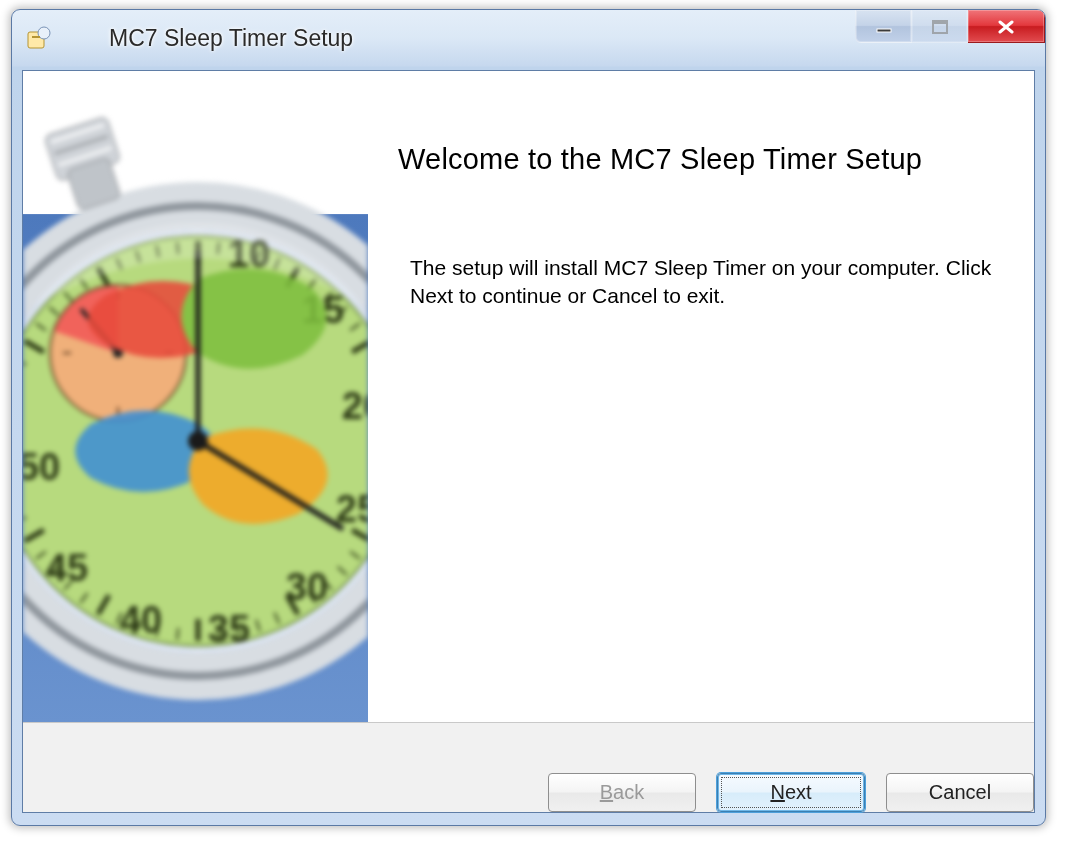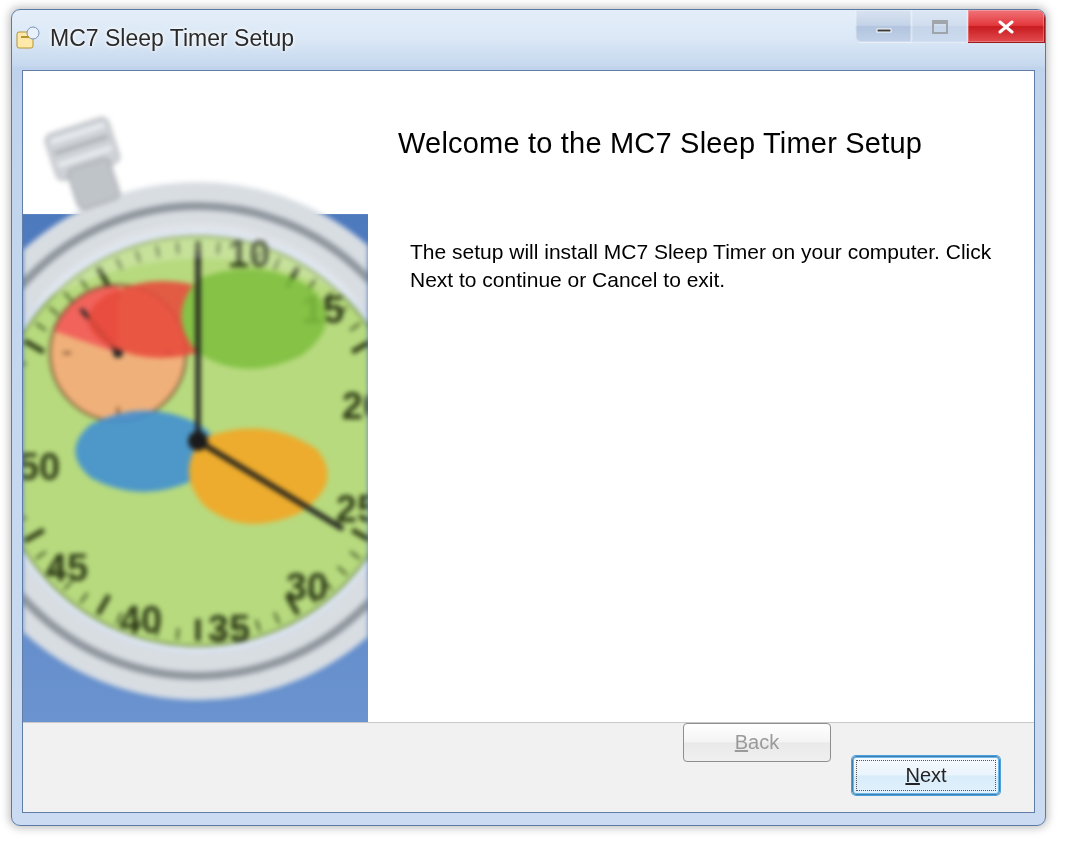--- a/index.html
+++ b/index.html
@@ -29,25 +29,26 @@
     box-shadow: 0 0 8px 2px rgba(0,0,0,.25);
     overflow: hidden;
   }
 
   
   .titlebar {
     position: relative;
     height: 56px;
     display: flex;
     align-items: center;
-    padding-left: 4px;
+    padding-left: 15px;
     color: #2a2a2a;
     font-size: 23px;
     text-shadow: 0 0 5px #ffffff, 0 0 3px #ffffff;
     user-select: none;
+    gap: 48px;
   }
   .titlebar .app-icon {
     width: 24px;
     height: 24px;
     margin-right: 10px;
     display: inline-block;
     position: relative;
   }
   .titlebar .app-icon svg { display:block; }
 
@@ -110,43 +111,42 @@
     overflow: hidden;
   }
   .banner svg { filter: blur(2.5px); }
 
   .wiz-right {
     flex: 1;
     padding: 56px 28px 10px 30px;
     color: #000;
   }
   .wiz-right h1 {
-    margin: 0 0 78px 0;
+    margin: 16px 0 78px 0;
     font-weight: normal;
     font-size: 29px;
     letter-spacing: .2px;
   }
   .wiz-right p {
     margin: 12px;
     font-size: 21px;
     line-height: 1.35;
     max-width: 610px;
   }
 
   
   .wiz-footer {
     position: absolute;
     left: 0; right: 0; bottom: 0;
     height: 89px;
     border-top: 1px solid #c9c9c9;
     background: #f1f1f1;
     display: flex;
-    align-items: flex-start;
+    align-items: flex-end;
     justify-content: flex-end;
-    padding-right: 34px;
     gap: 21px;
   }
   .wiz-footer button {
     width: 148px;
     height: 39px;
     font-size: 20px;
     font-family: inherit;
     border: 1px solid #8e8e8e;
     border-radius: 4px;
     background: linear-gradient(to bottom, #ffffff 0%, #f4f4f4 48%, #e9e9e9 52%, #f0f0f0 100%);
@@ -346,16 +346,17 @@
       </div>
     </div>
 
     <div class="wiz-footer">
       <button class="disabled">
         <span class="ul">B</span><span>ack</span>
       </button>
       <button class="default">
         <span class="ul">N</span><span>ext</span>
       </button>
+      <button>Cancel</button>
     </div>
 
   </div>
 </div>
 
 </body></html>

